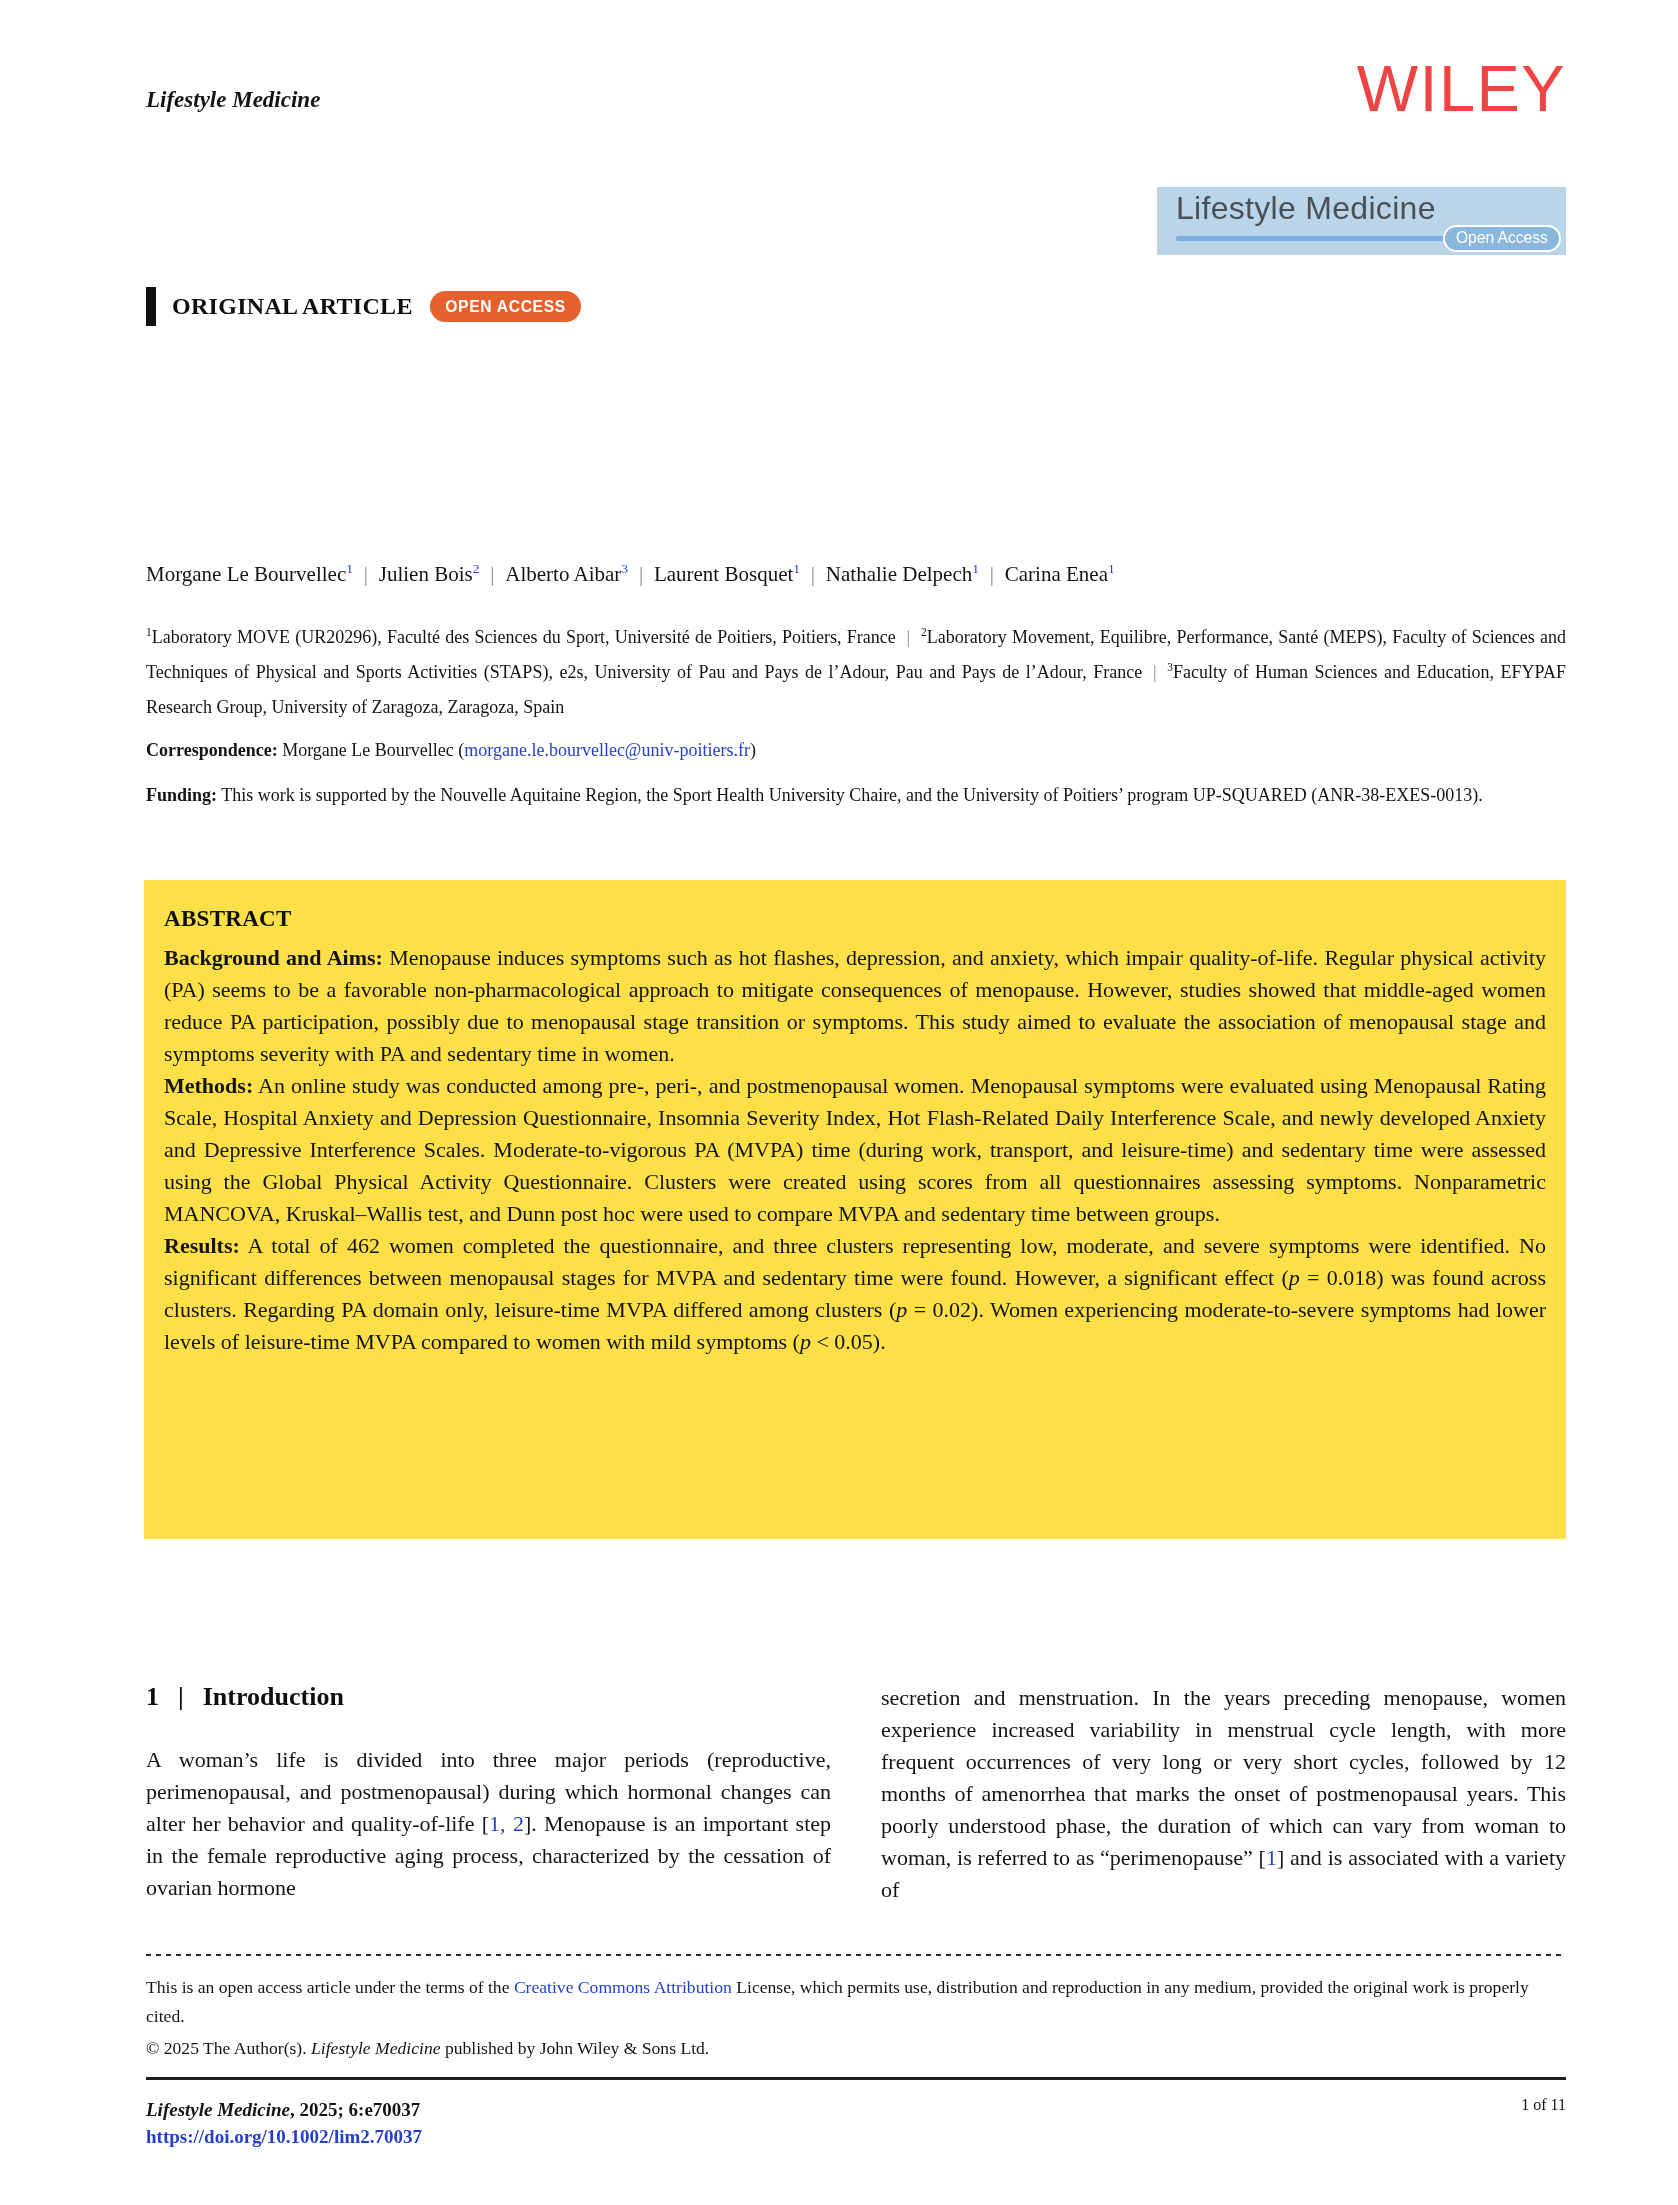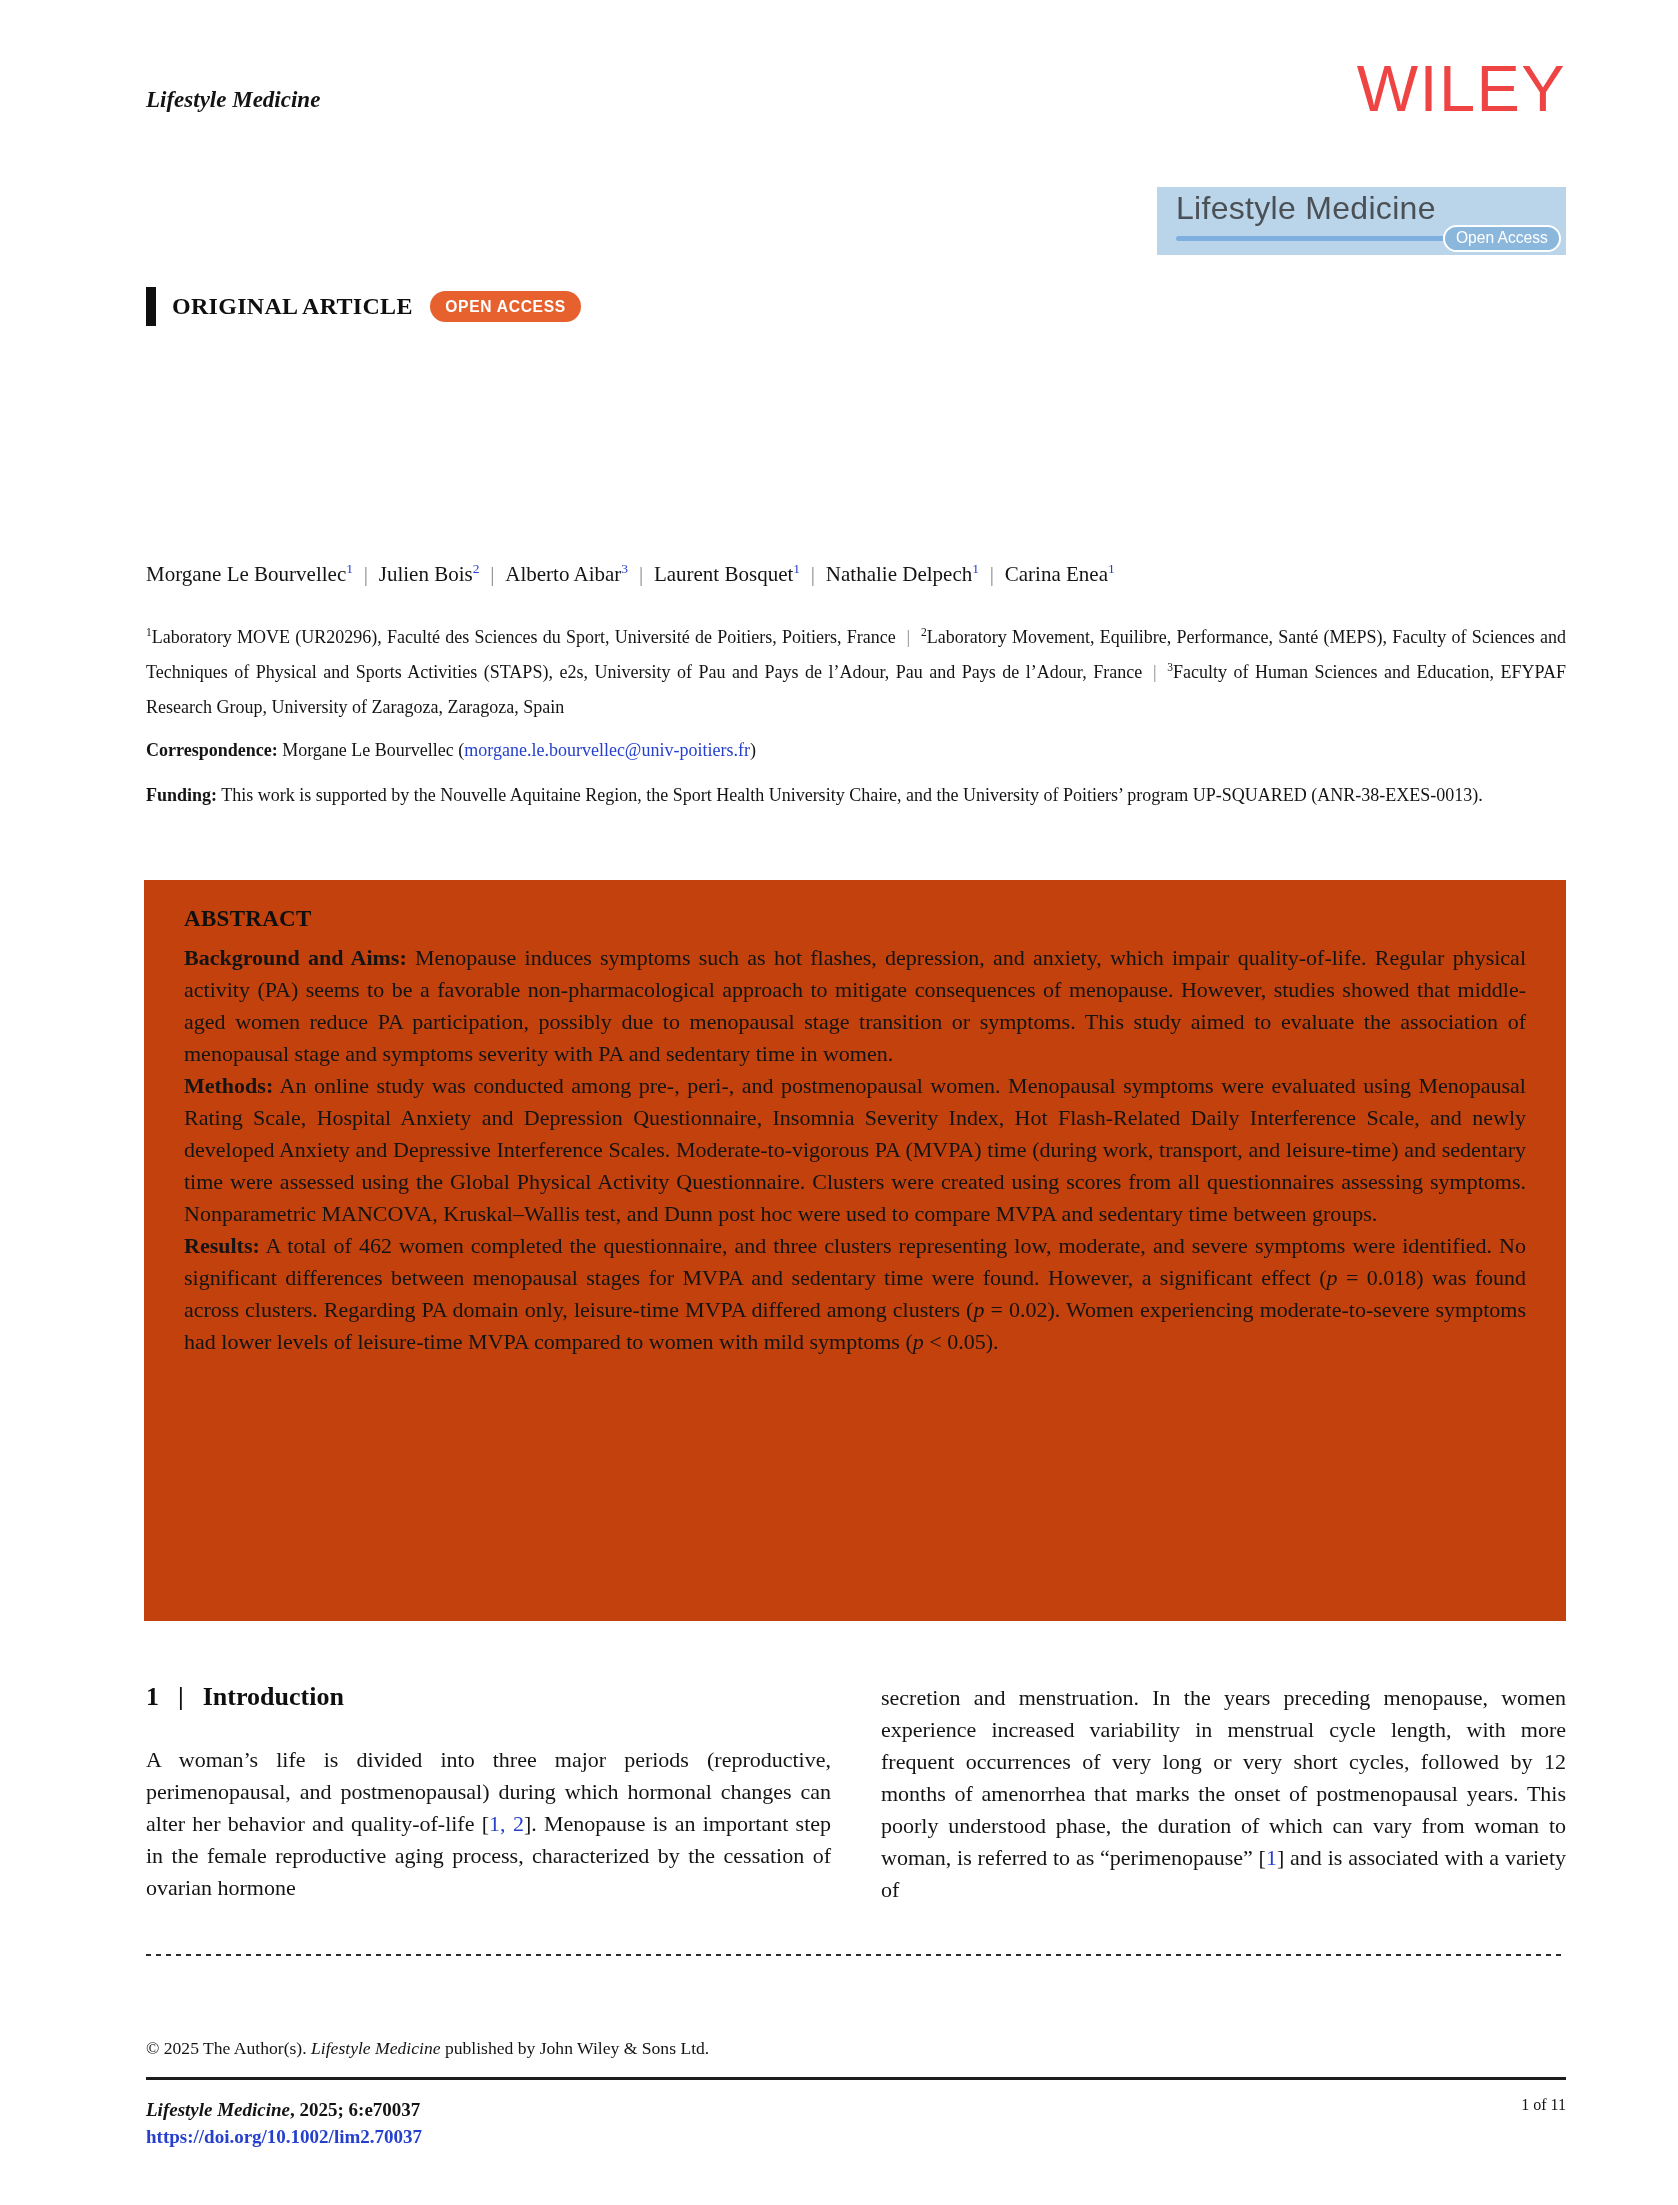--- a/index.html
+++ b/index.html
@@ -40,22 +40,22 @@
                 line-height:35px;text-align:justify;color:#141414;}
   .affiliations sup{font-size:11.5px;line-height:0;}
 
   .correspondence{position:absolute;left:129px;right:129px;top:740px;font-size:18px;color:#141414;}
   .funding{position:absolute;left:129px;right:129px;top:780px;font-size:18px;line-height:31px;
            text-align:justify;color:#141414;}
   b.lead{font-weight:bold;}
   .link{color:#2640cc;text-decoration:none;}
 
   
-  .abstract{position:absolute;left:127px;right:129px;top:880px;height:741px;
-            background:#c2410c;box-sizing:border-box;padding:26px 40px;}
+  .abstract{position:absolute;left:127px;right:129px;top:880px;height:659px;
+            background:#fde047;box-sizing:border-box;padding:26px 20px;}
   .abstract h2{margin:0 0 9.5px 0;font-size:23px;letter-spacing:0.3px;color:#0f0f0f;}
   .abstract p{margin:0;font-size:22px;line-height:32px;text-align:justify;color:#141414;}
   .ital{font-style:italic;}
 
   
   .intro-heading{position:absolute;left:129px;top:1682px;font-size:26px;font-weight:bold;color:#0f0f0f;}
   .intro-heading .pipe{margin:0 19px;font-weight:bold;}
   .col{position:absolute;width:685px;font-size:22px;line-height:32px;text-align:justify;color:#141414;}
   .col-left{left:129px;top:1744px;}
   .col-right{left:864px;top:1682px;}
@@ -121,20 +121,23 @@
   <div class="col col-left">
     <span>A woman’s life is divided into three major periods (reproductive, perimenopausal, and postmenopausal) during which hormonal changes can alter her behavior and quality-of-life [</span><span class="link">1, 2</span><span>]. Menopause is an important step in the female reproductive aging process, characterized by the cessation of ovarian hormone</span>
   </div>
 
   <div class="col col-right">
     <span>secretion and menstruation. In the years preceding menopause, women experience increased variability in menstrual cycle length, with more frequent occurrences of very long or very short cycles, followed by 12 months of amenorrhea that marks the onset of postmenopausal years. This poorly understood phase, the duration of which can vary from woman to woman, is referred to as “perimenopause” [</span><span class="link">1</span><span>] and is associated with a variety of</span>
   </div>
 
   <div class="dashed-rule"></div>
 
+  <div class="license">
+    <span>This is an open access article under the terms of the </span><a class="link">Creative Commons Attribution</a><span> License, which permits use, distribution and reproduction in any medium, provided the original work is properly cited.</span>
+  </div>
 
   <div class="copyright">
     <span>© 2025 The Author(s). </span><span class="ital">Lifestyle Medicine</span><span> published by John Wiley &amp; Sons Ltd.</span>
   </div>
 
   <div class="solid-rule"></div>
 
   <div class="footer-citation">
     <div><span class="ital">Lifestyle Medicine</span><span>, 2025; 6:e70037</span></div>
     <a class="link">https://doi.org/10.1002/lim2.70037</a>

